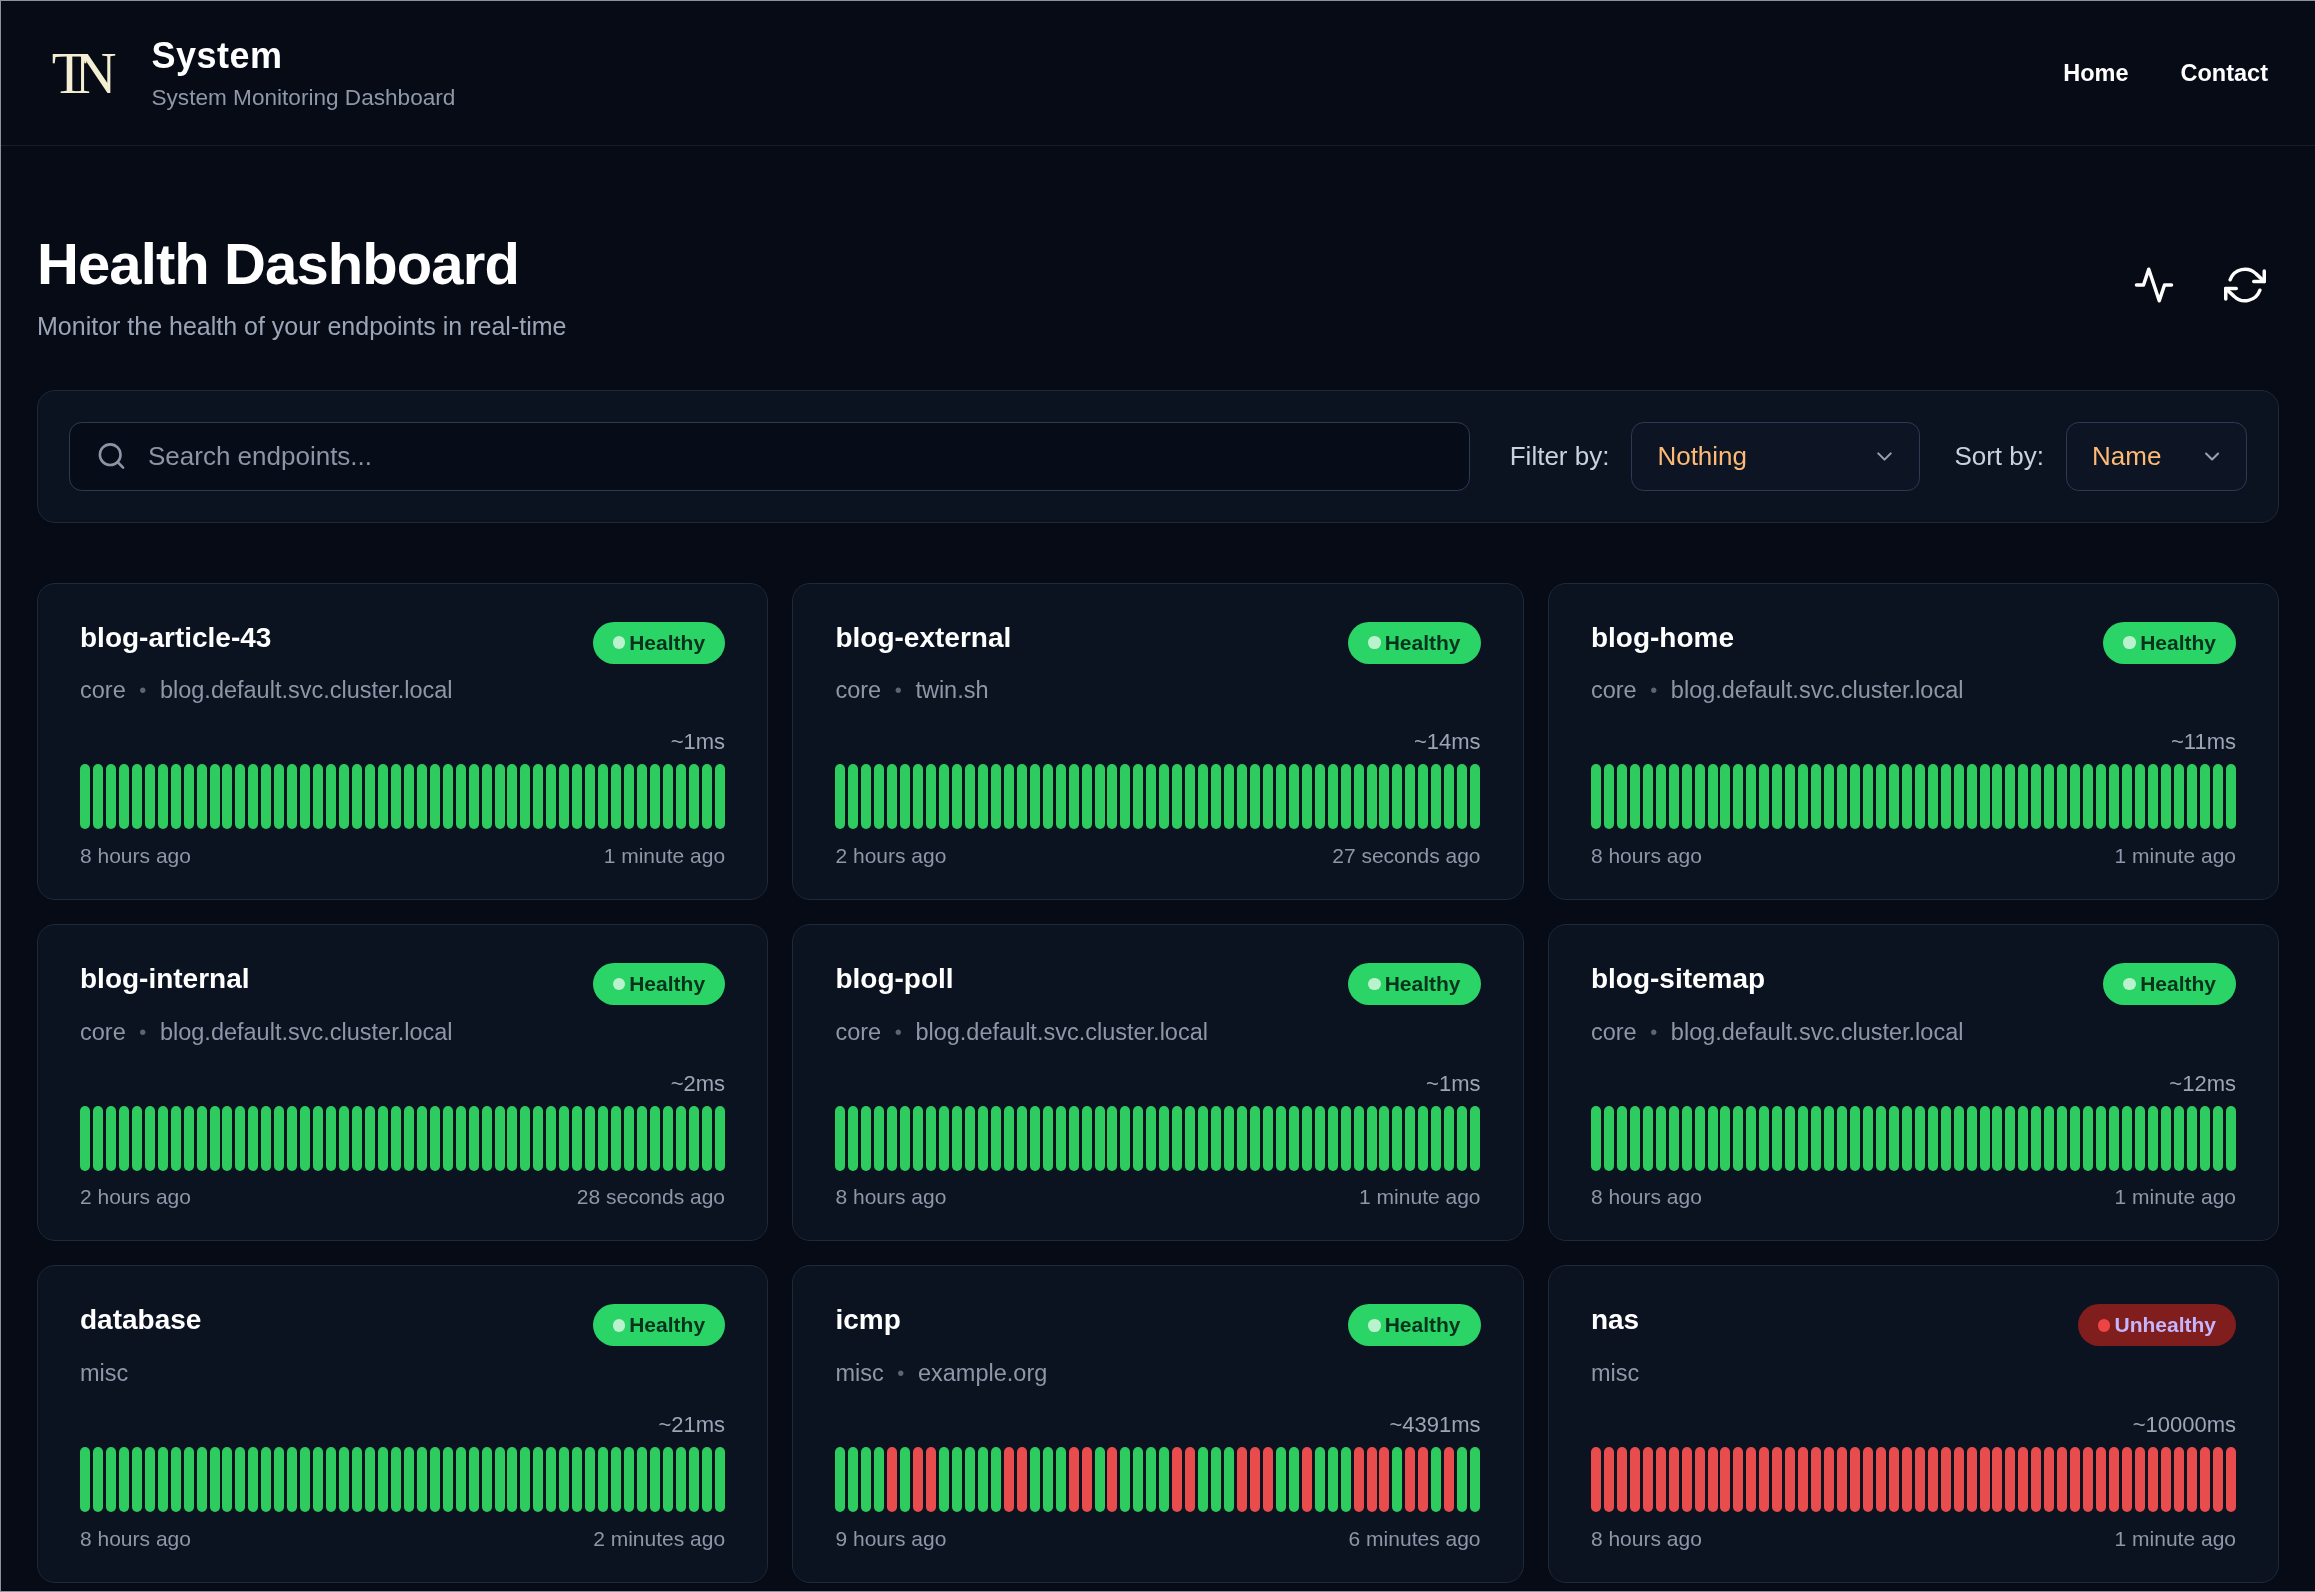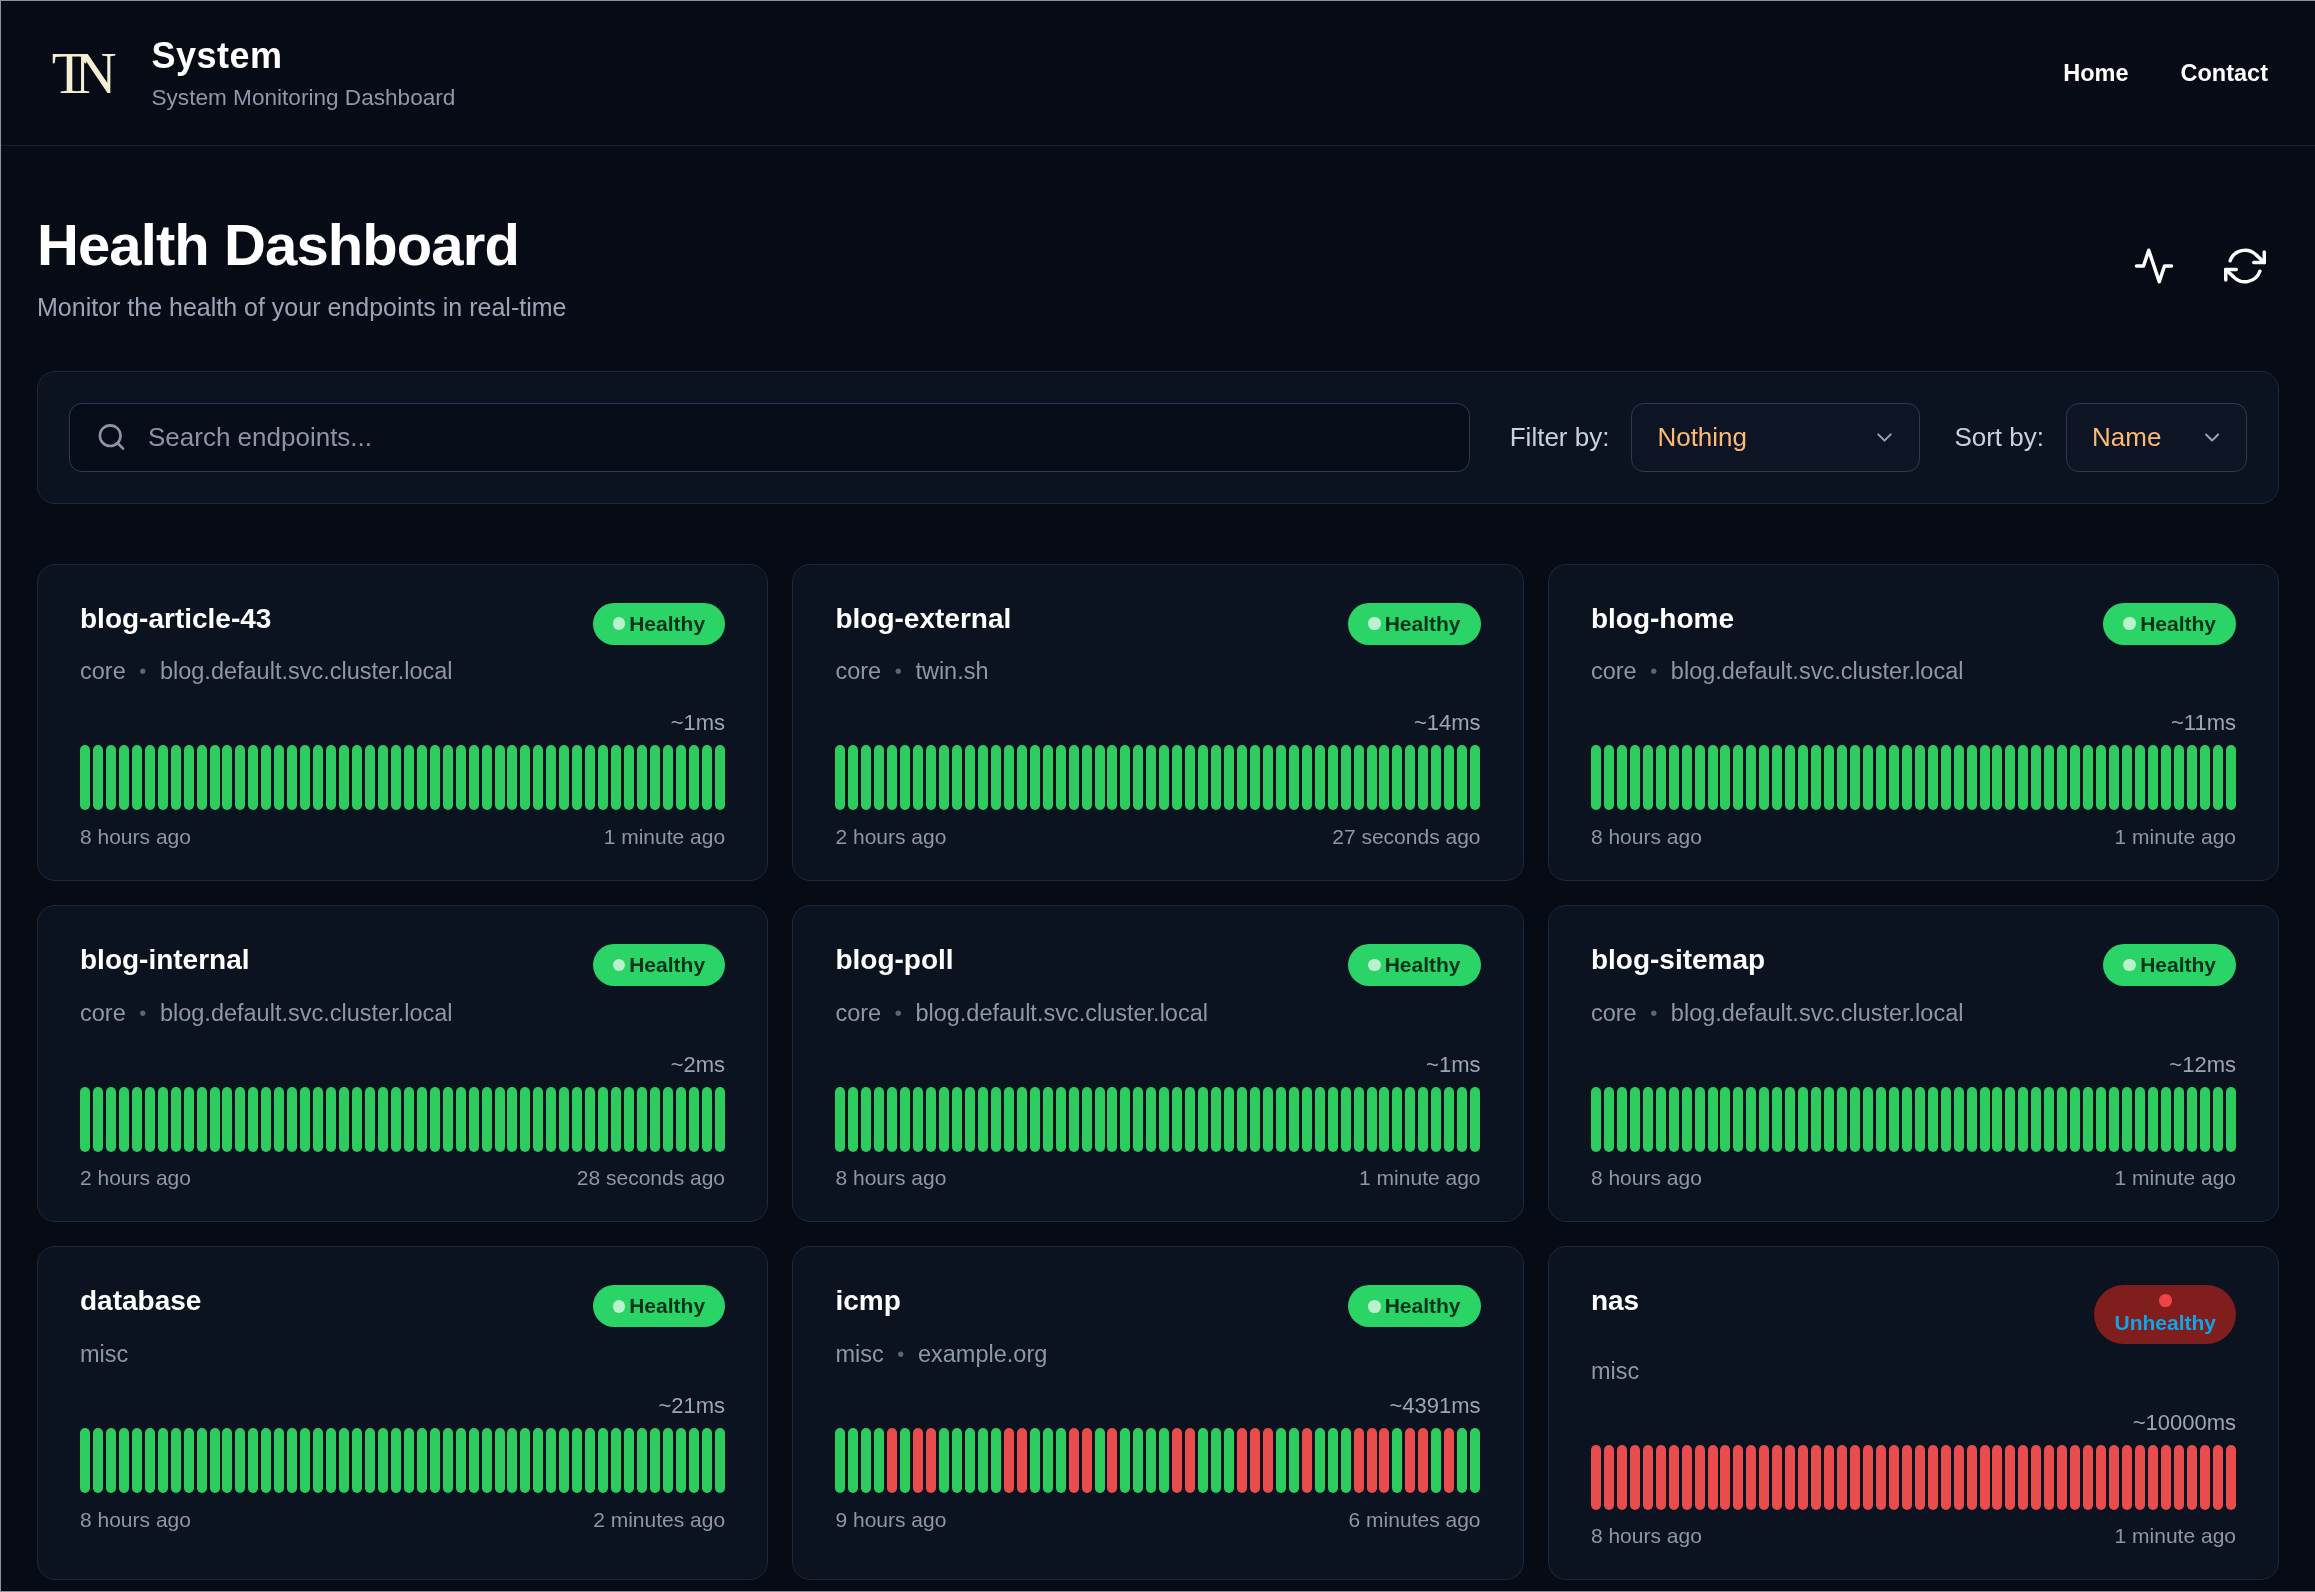--- a/index.html
+++ b/index.html
@@ -26,21 +26,21 @@
   .logo { width: 80px; height: 80px; flex: 0 0 auto; }
   .brand-block { display: flex; flex-direction: column; gap: 7.2px; }
   .brand-name { font-size: 36px; font-weight: 700; letter-spacing: 0.5px; }
   .brand-sub { font-size: 22.6px; color: #8e98a8; }
   .nav { margin-left: auto; display: flex; gap: 52px; align-items: center; }
   .nav-link { font-size: 23.5px; font-weight: 700; color: #ffffff; cursor: pointer; }
 
   
   .main { padding: 0 36px; }
   .title-row {
-    margin-top: 65px;
+    margin-top: 84px;
     display: flex;
     align-items: center;
     justify-content: space-between;
   }
   .page-title { font-size: 58px; font-weight: 800; letter-spacing: -0.9px; }
   .page-subtitle { margin-top: 14.5px; font-size: 25px; color: #9aa6b8; }
   .header-actions { display: flex; gap: 49px; align-items: center; padding-right: 12.7px; }
   .icon-btn { width: 42px; height: 42px; color: #ffffff; cursor: pointer; }
   .icon-btn svg { width: 100%; height: 100%; }
 
@@ -112,21 +112,21 @@
   .card-title { font-size: 28px; font-weight: 700; color: #ffffff; }
   .badge {
     display: flex; align-items: center; gap: 4px;
     padding: 9px 20px;
     border-radius: 904px;
     font-size: 21px; font-weight: 700;
   }
   .badge .dot { width: 12.7px; height: 12.7px; border-radius: 50%; }
   .badge.healthy { background: #2bd467; color: #07321c; }
   .badge.healthy .dot { background: #b9f2cd; }
-  .badge.unhealthy { background: #801d1d; color: #0ea5e9; flex-direction: column; }
+  .badge.unhealthy { background: #801d1d; color: #c4b5fd; }
   .badge.unhealthy .dot { background: #ef4444; }
   .card-sub {
     margin-top: 13.6px;
     display: flex; align-items: center; gap: 13.6px;
     font-size: 23.5px; color: #8d97a8;
   }
   .card-sub .sep { color: #5b6575; font-size: 20px; }
   .resp { margin-top: 25px; text-align: right; font-size: 22px; color: #9aa5b6; }
   .bars {
     margin-top: 9px;

